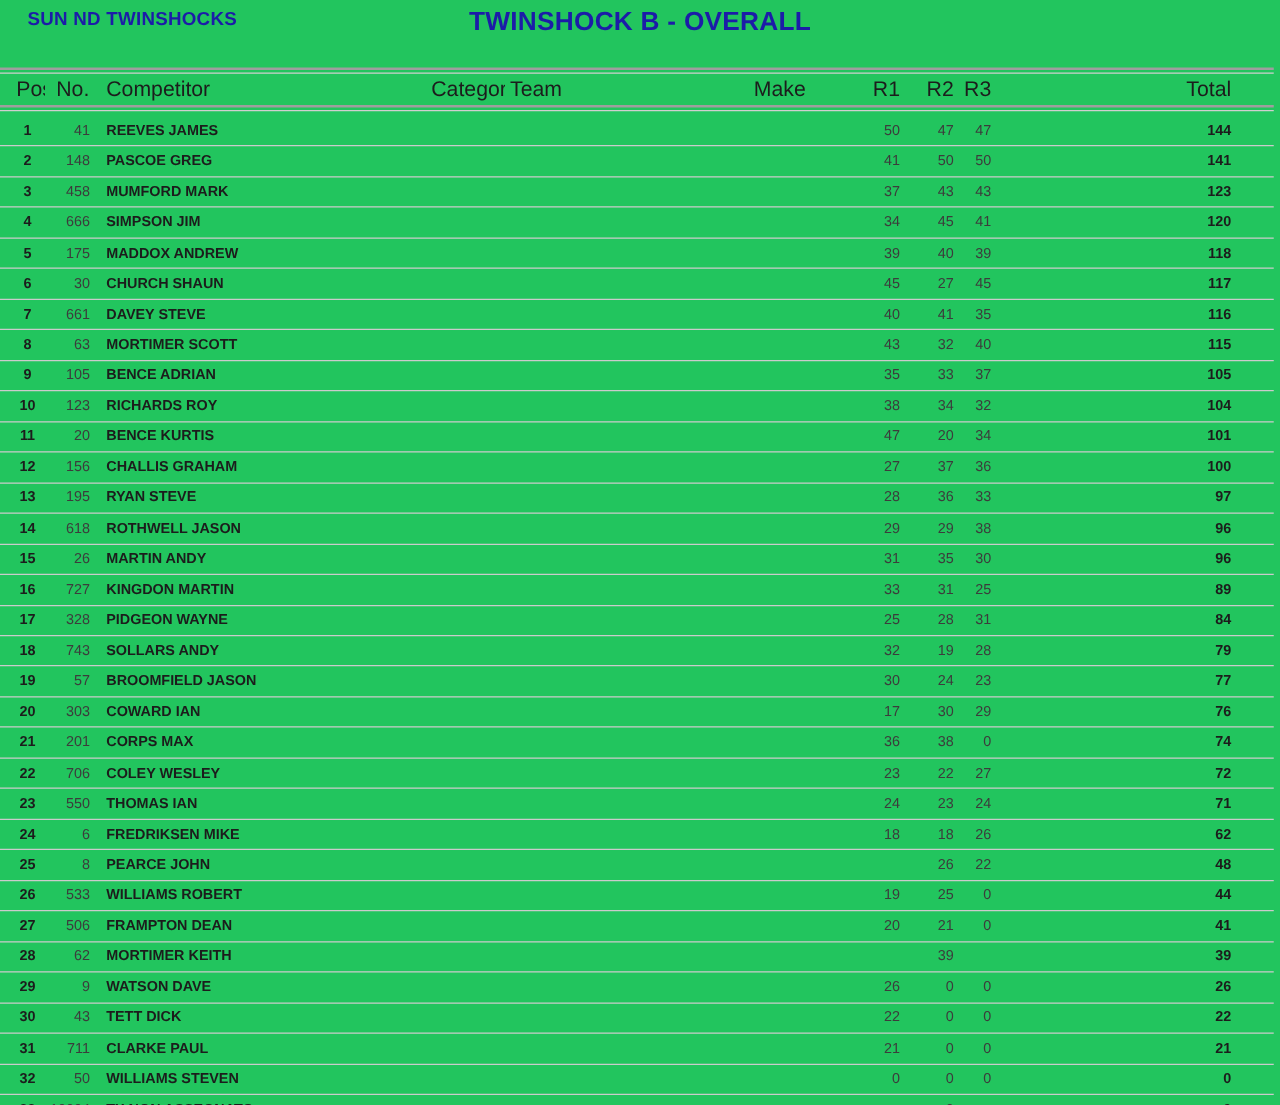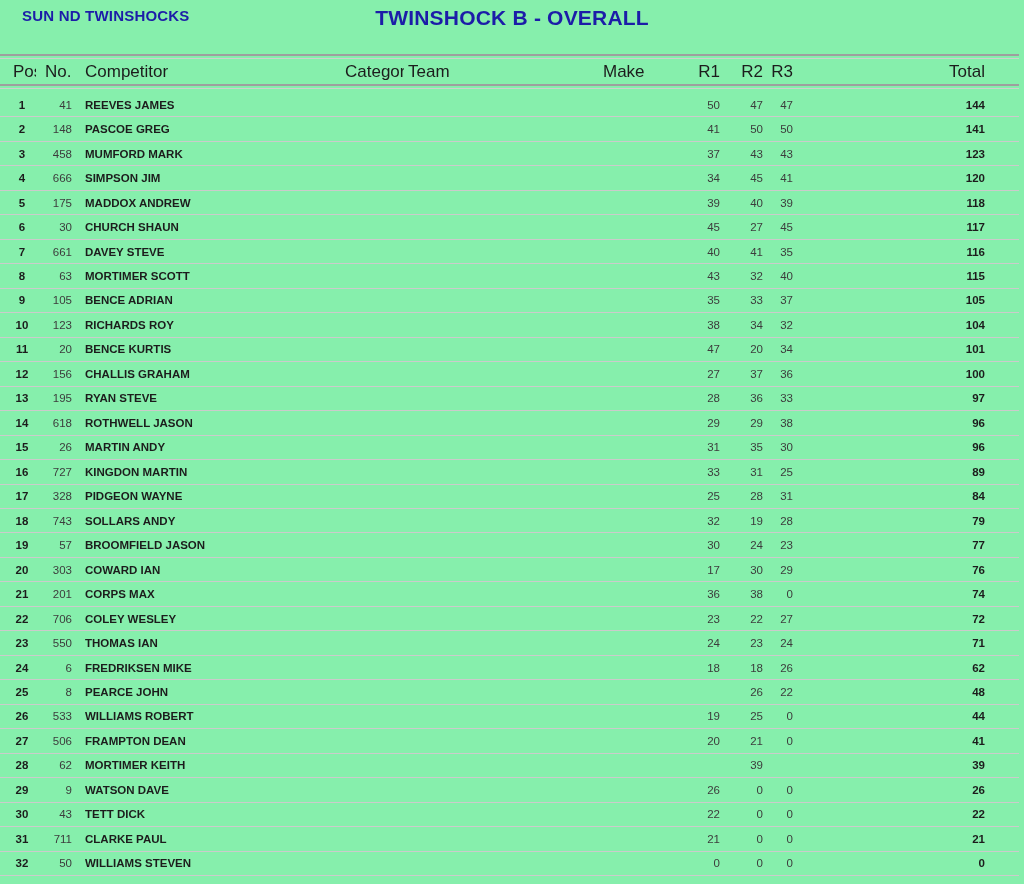--- a/index.html
+++ b/index.html
@@ -1,19 +1,19 @@
 <!DOCTYPE html>
 <html><head>
 <meta charset="utf-8">
 <style>
   html,body{margin:0;padding:0;background:#ffffff;}
   .page{
     position:relative;
     width:1024px;height:884px;
-    background:#86efac;
+    background:#22c55e;
     font-family:"Liberation Sans",sans-serif;
     overflow:hidden;
   }
   .title-left{
     position:absolute;left:22px;top:7px;
     font-size:15px;font-weight:bold;letter-spacing:.2px;
   }
   .title-center{
     position:absolute;left:0;right:0;top:6px;
     text-align:center;font-size:21px;font-weight:bold;letter-spacing:.2px;

